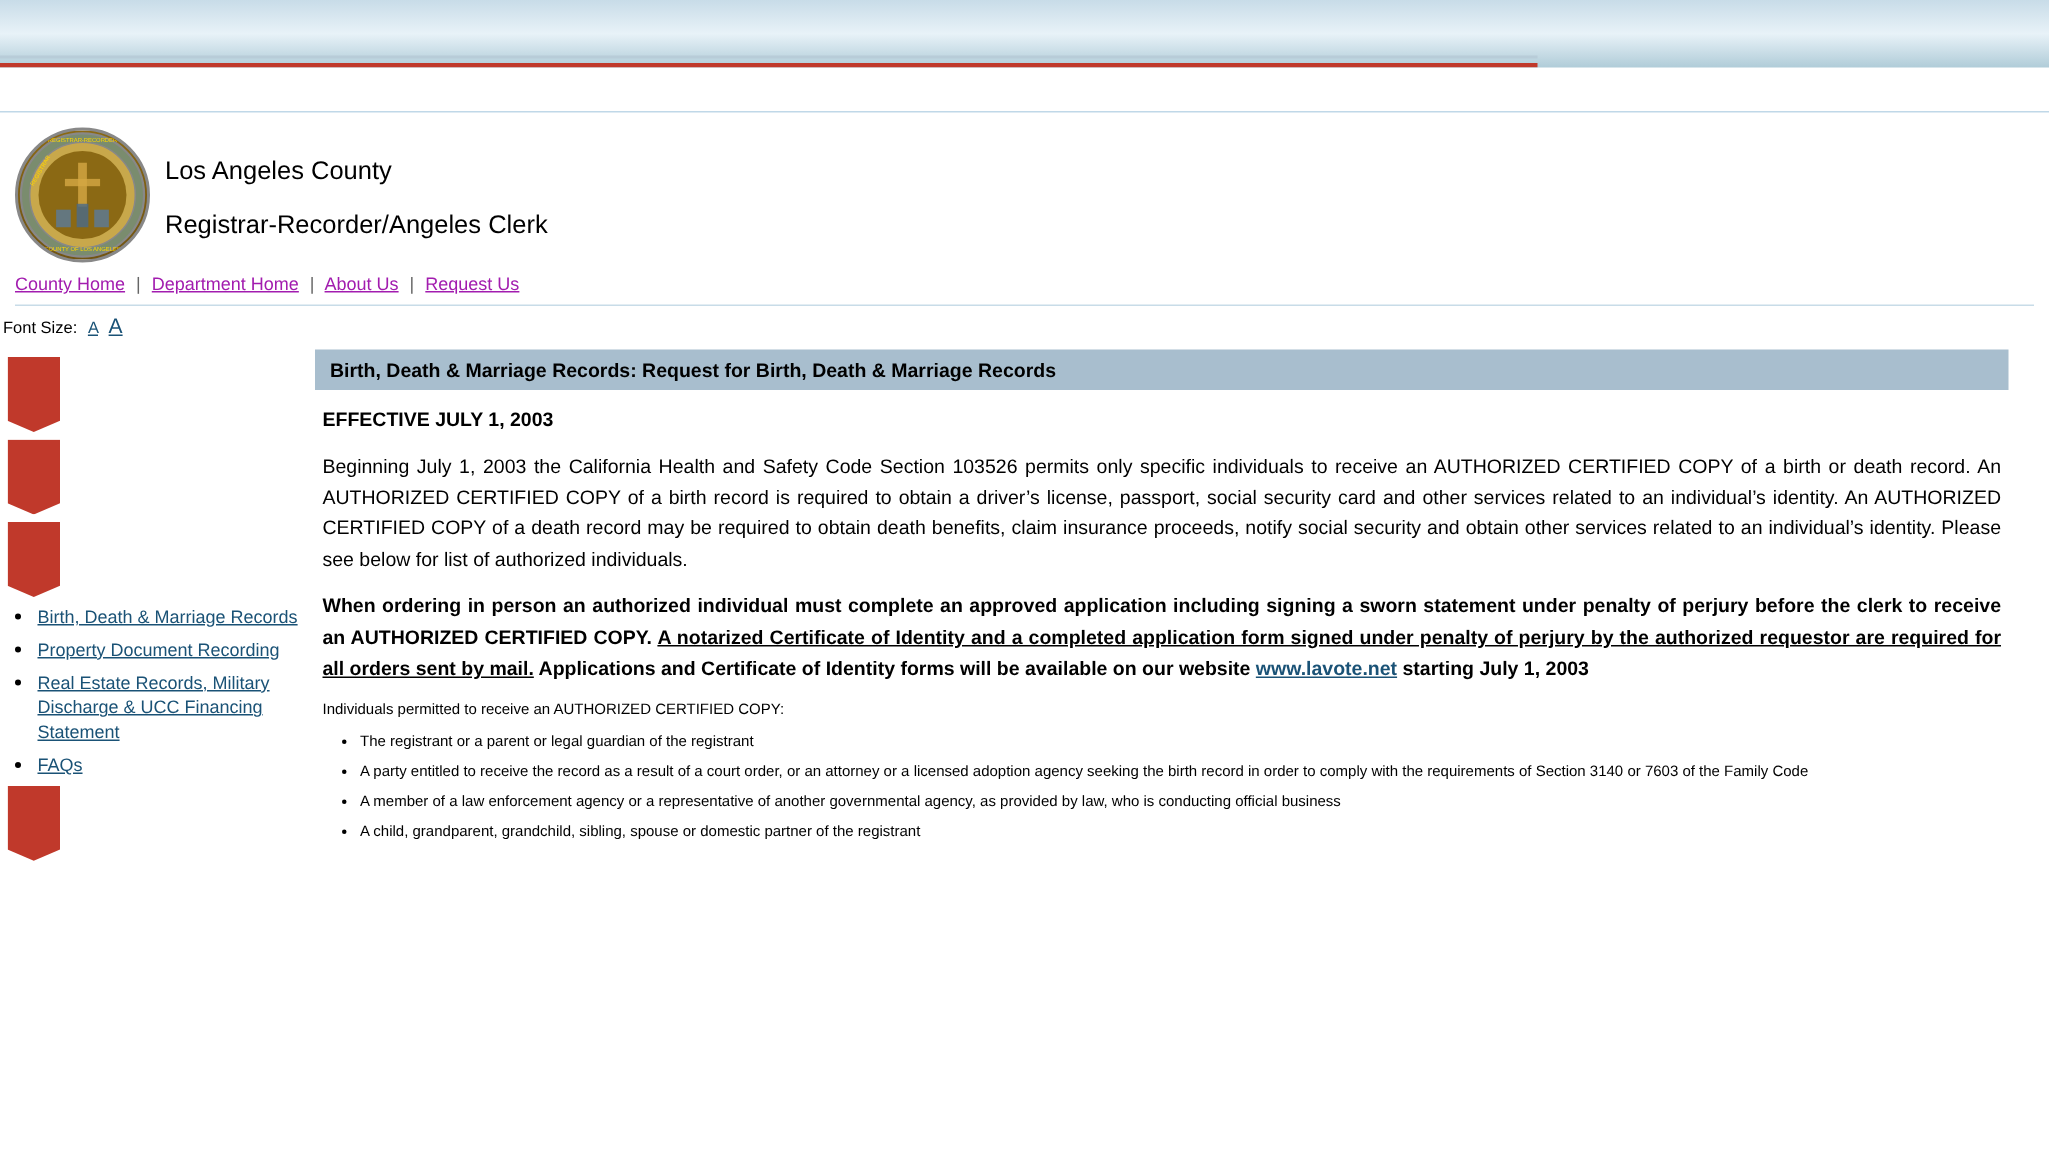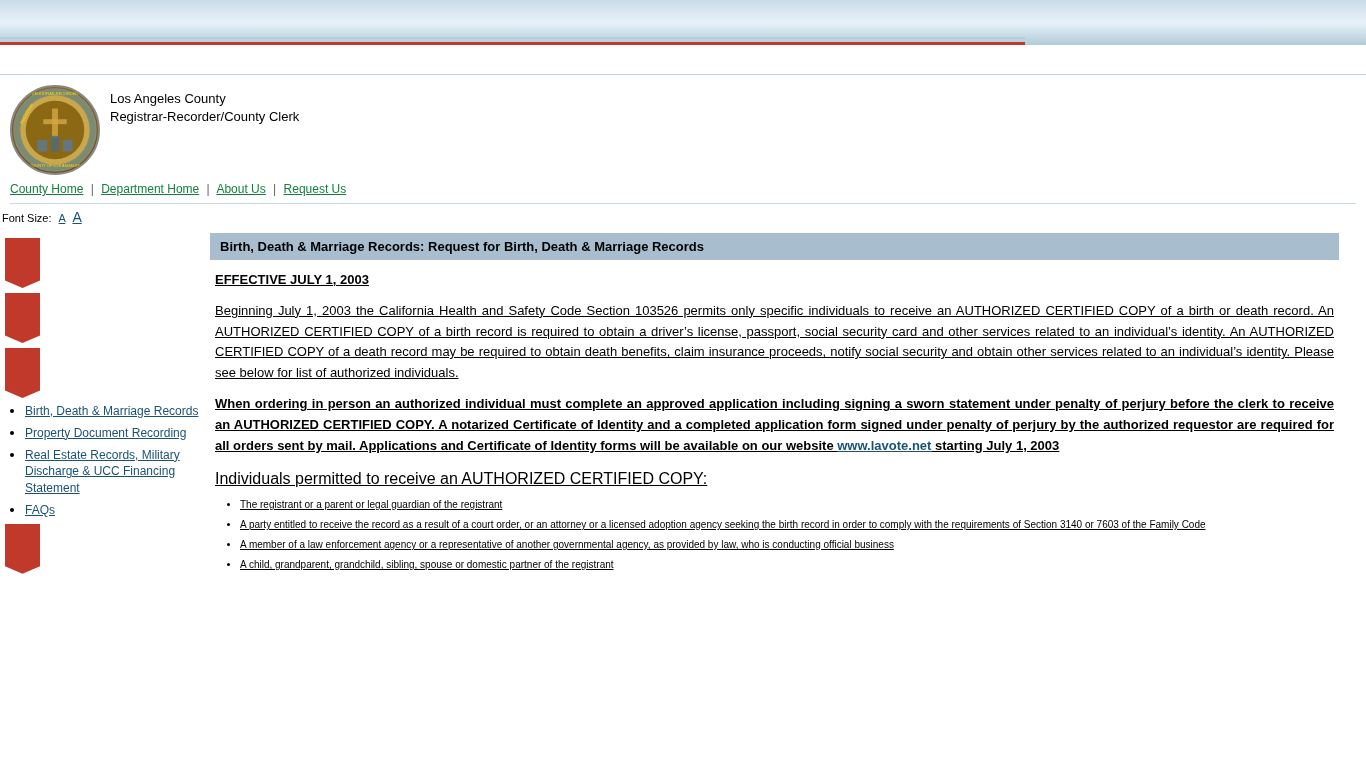--- a/index.html
+++ b/index.html
@@ -61,32 +61,33 @@
       justify-content: center;
       overflow: hidden;
       position: relative;
     }
 
     
     .org-info {
       padding-top: 5px;
     }
     .org-name {
-      font-size: 13px;
+      font-size: 17px;
       color: #000;
       line-height: 1.4;
+      margin-top: 12px;
     }
 
     
     .nav-bar {
       padding: 2px 0 5px 10px;
       font-size: 12px;
     }
     .nav-bar a {
-      color: #15803d;
+      color: #a21caf;
       text-decoration: underline;
     }
     .nav-sep {
       color: #666;
       margin: 0 4px;
     }
 
     
     .font-size-bar {
       padding: 3px 0 3px 2px;
@@ -143,21 +144,20 @@
       background: #a8bece;
       padding: 6px 10px;
       font-size: 13px;
       font-weight: bold;
       color: #000;
       margin-bottom: 10px;
     }
     .content-body {
       padding: 0 5px;
       line-height: 1.6;
-      text-decoration: underline;
     }
     .effective-date {
       font-weight: bold;
       font-size: 13px;
       margin-bottom: 10px;
     }
     .content-body p {
       margin-bottom: 10px;
       font-size: 13px;
       text-align: justify;
@@ -170,21 +170,21 @@
     }
     .bold-para .underline-part {
       text-decoration: underline;
     }
     .bold-para a {
       color: #1a5276;
       text-decoration: underline;
       font-weight: bold;
     }
     .content-body .list-intro {
-      font-size: 16px;
+      font-size: 10px;
       margin-bottom: 5px;
     }
     .content-body ul {
       list-style: disc;
       padding-left: 25px;
       font-size: 10px;
     }
     .content-body ul li {
       margin-bottom: 4px;
       text-align: justify;
@@ -221,21 +221,21 @@
         <rect x="52" y="54" width="10" height="12" fill="#5a7a9a" opacity="0.8"></rect>
 
         <text x="44" y="12" text-anchor="middle" font-size="4" fill="#ffd700" transform="rotate(-60,44,44)">REGISTRAR</text>
         <text x="44" y="8" text-anchor="middle" font-size="4" fill="#ffd700">● REGISTRAR-RECORDER ●</text>
         <text x="44" y="82" text-anchor="middle" font-size="4" fill="#ffd700">● COUNTY OF LOS ANGELES ●</text>
       </svg>
     </div>
   </div>
   <div class="org-info">
     <div class="org-name">Los Angeles County</div>
-    <div class="org-name">Registrar-Recorder/County Clerk</div>
+    <div class="org-name">Registrar-Recorder/Angeles Clerk</div>
   </div>
 </div>
 
 <div class="nav-bar">
   <a href="#">County Home</a>
   <span class="nav-sep">|</span>
   <a href="#">Department Home</a>
   <span class="nav-sep">|</span>
   <a href="#">About Us</a>
   <span class="nav-sep">|</span>

